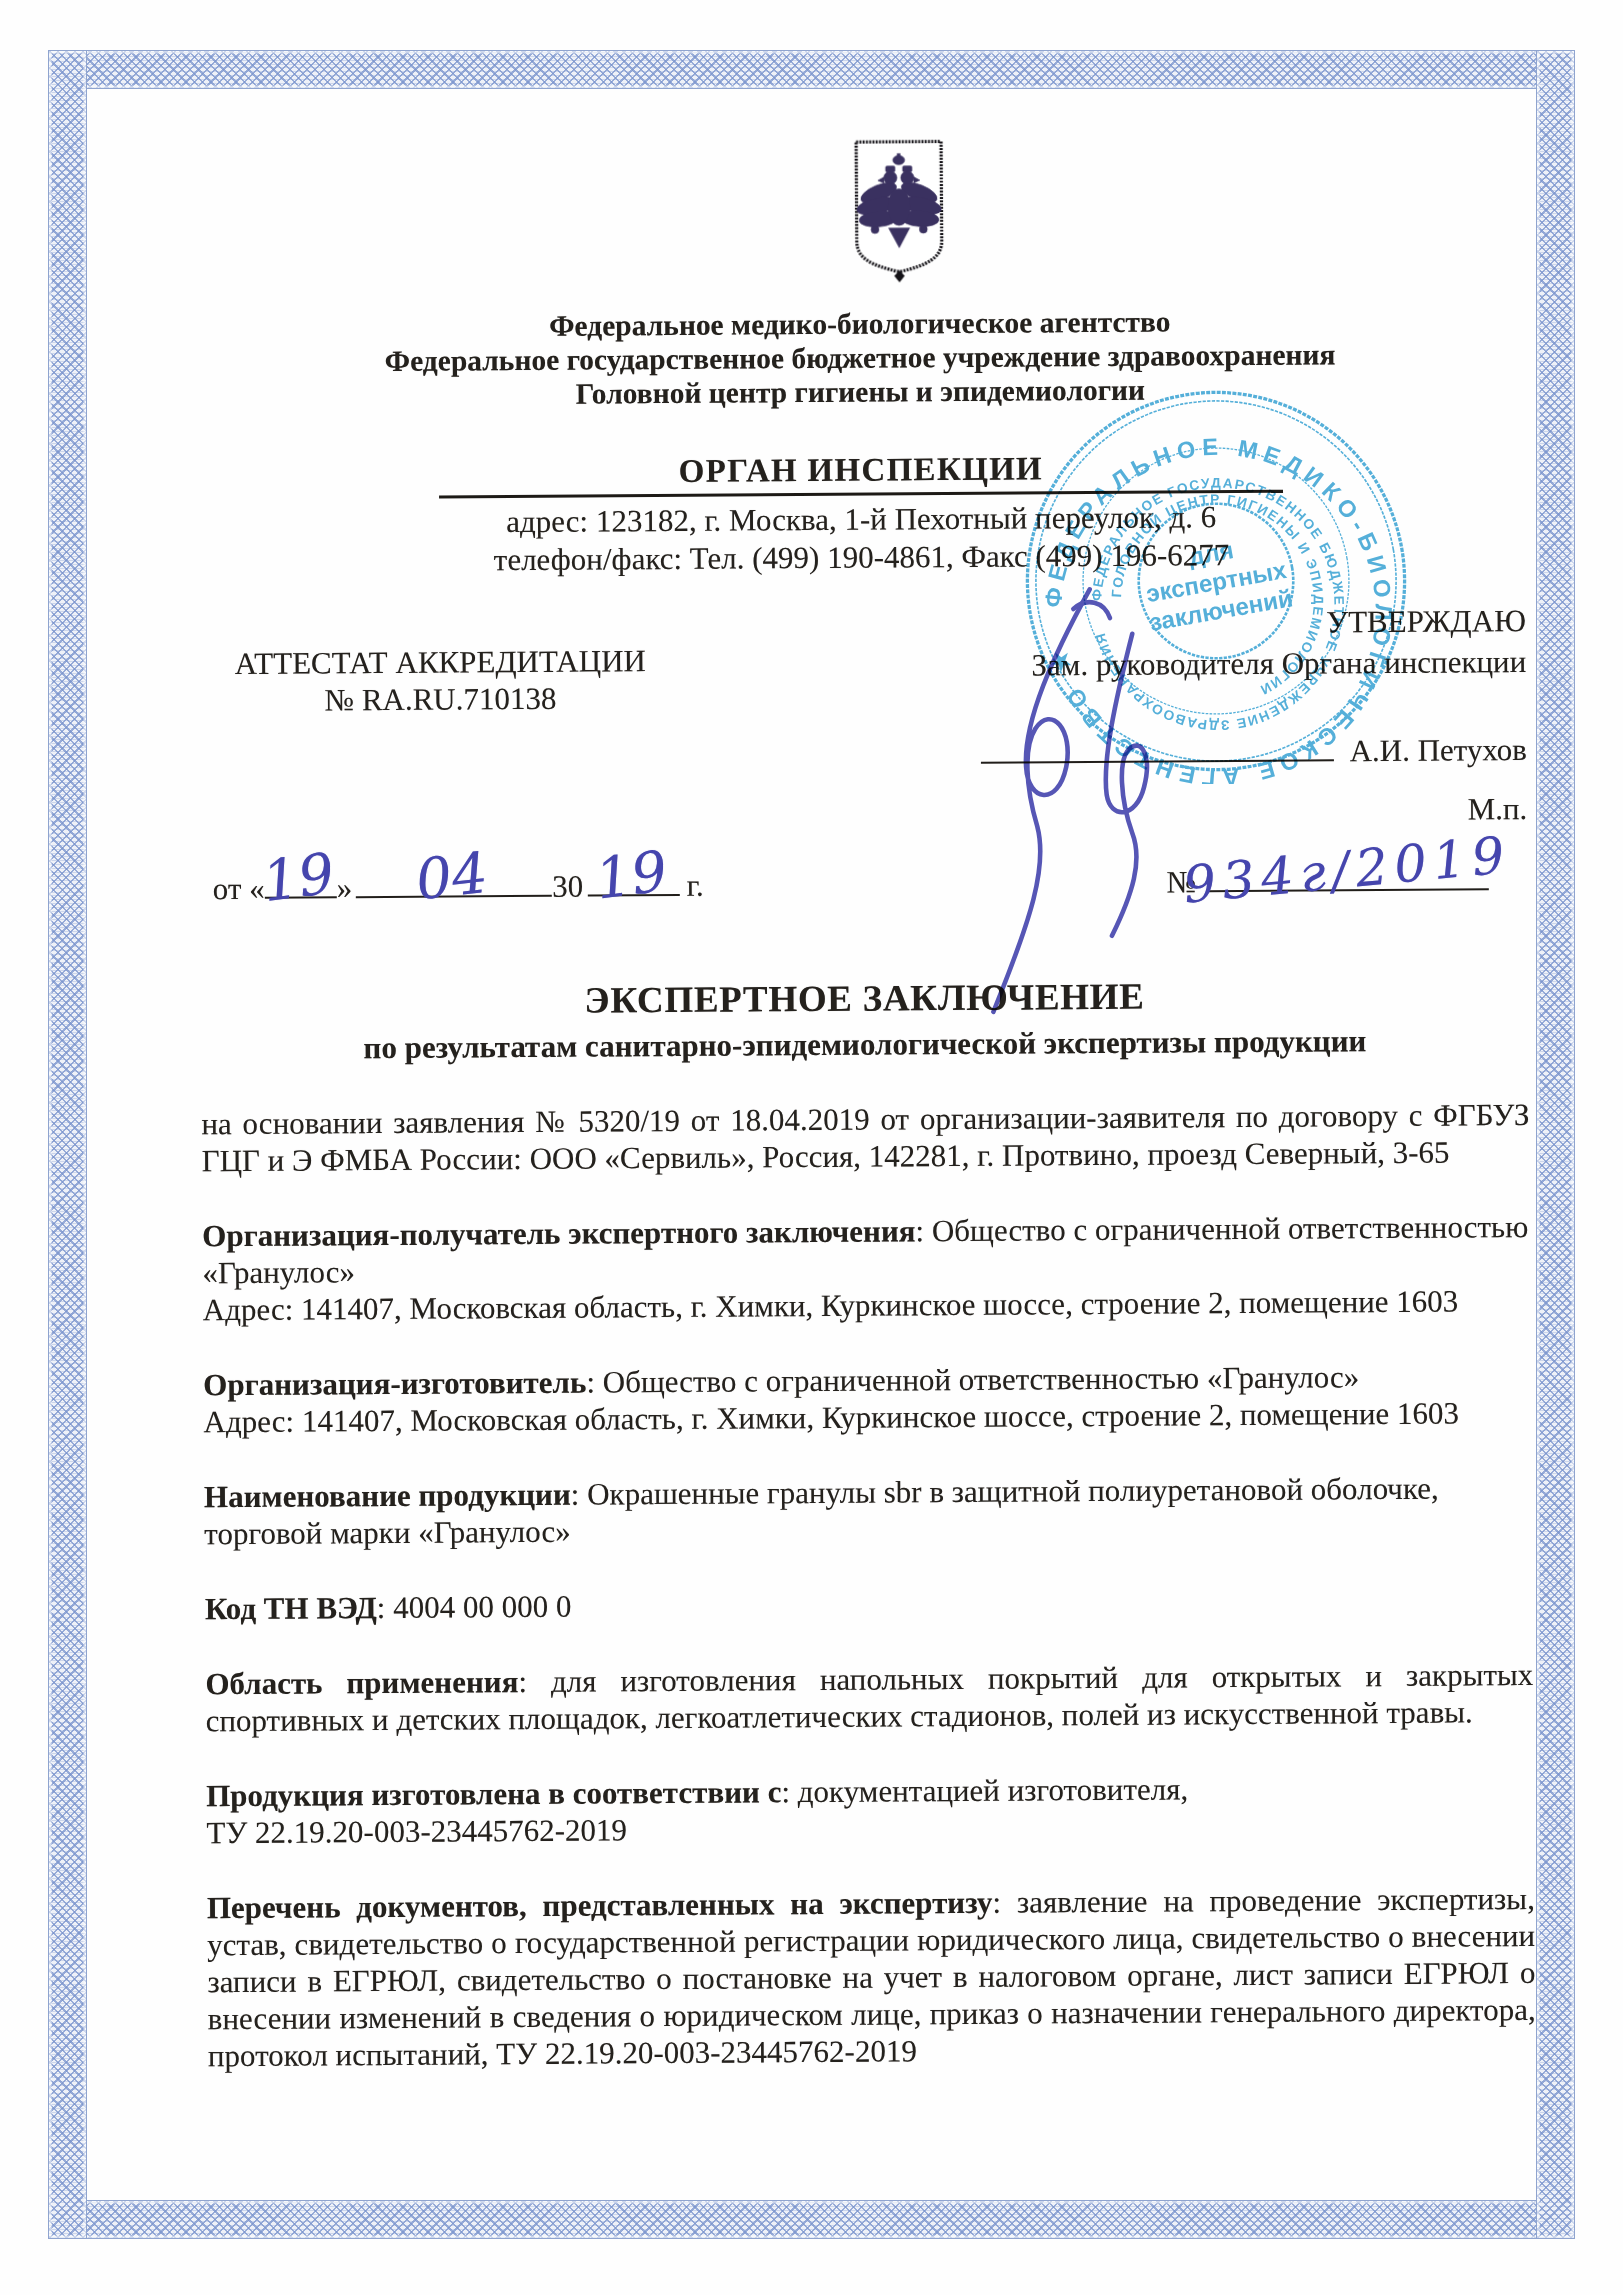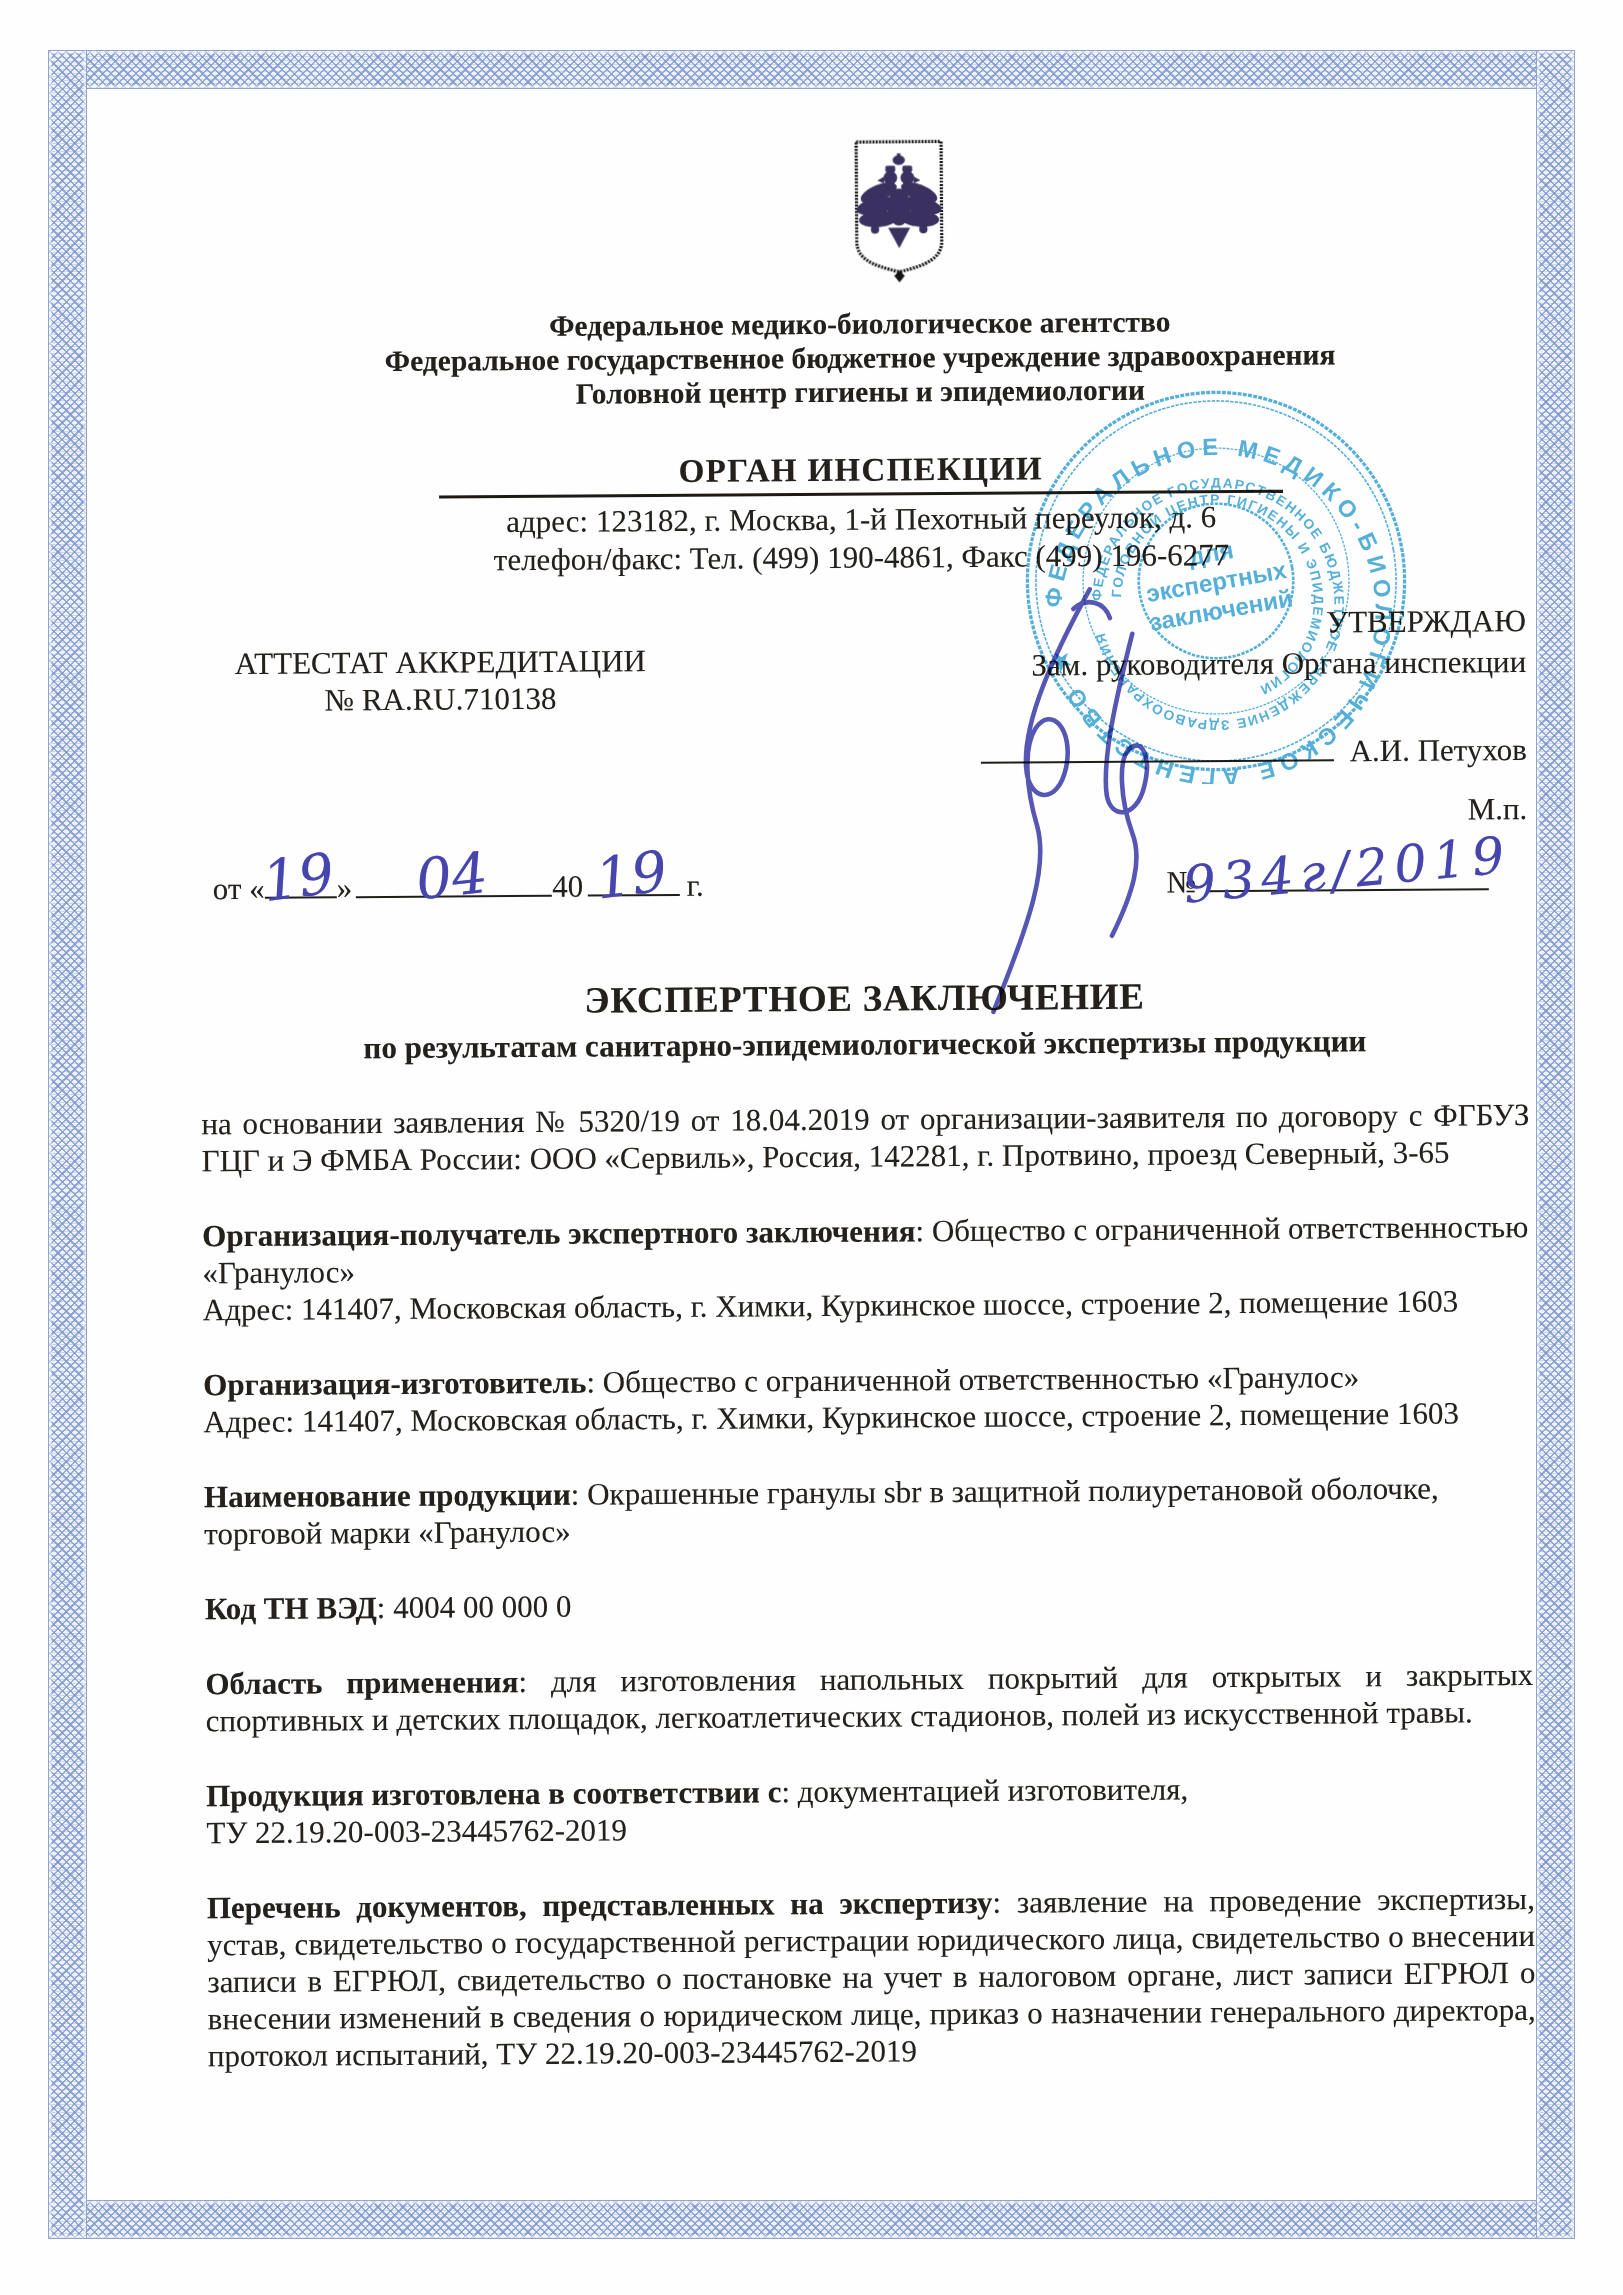--- a/index.html
+++ b/index.html
@@ -148,21 +148,21 @@
         <div class="pos">Зам. руководителя Органа инспекции</div>
         <div class="sig-row">
           <span class="sig-line"></span><span class="sig-name">А.И. Петухов</span>
         </div>
         <div class="seal-mark">М.п.</div>
       </div>
     </div>
 
     <div class="issue-row">
       <div class="date-part">
-        <span>от «</span><span class="blank b-day"><span class="hand hand-day">19</span></span><span>»</span><span class="blank b-month"><span class="hand hand-month">04</span></span><span>40</span><span class="blank b-year"><span class="hand hand-year">19</span></span><span>г.</span>
+        <span>от «</span><span class="blank b-day"><span class="hand hand-day">19</span></span><span>»</span><span class="blank b-month"><span class="hand hand-month">04</span></span><span>30</span><span class="blank b-year"><span class="hand hand-year">19</span></span><span>г.</span>
       </div>
       <div class="num-part">
         <span>№</span><span class="blank b-num"><span class="hand hand-num">934г/2019</span></span>
       </div>
     </div>
 
     <div class="doc-title">ЭКСПЕРТНОЕ ЗАКЛЮЧЕНИЕ</div>
     <div class="doc-subtitle">по результатам санитарно-эпидемиологической экспертизы продукции</div>
 
     <div class="para just">

